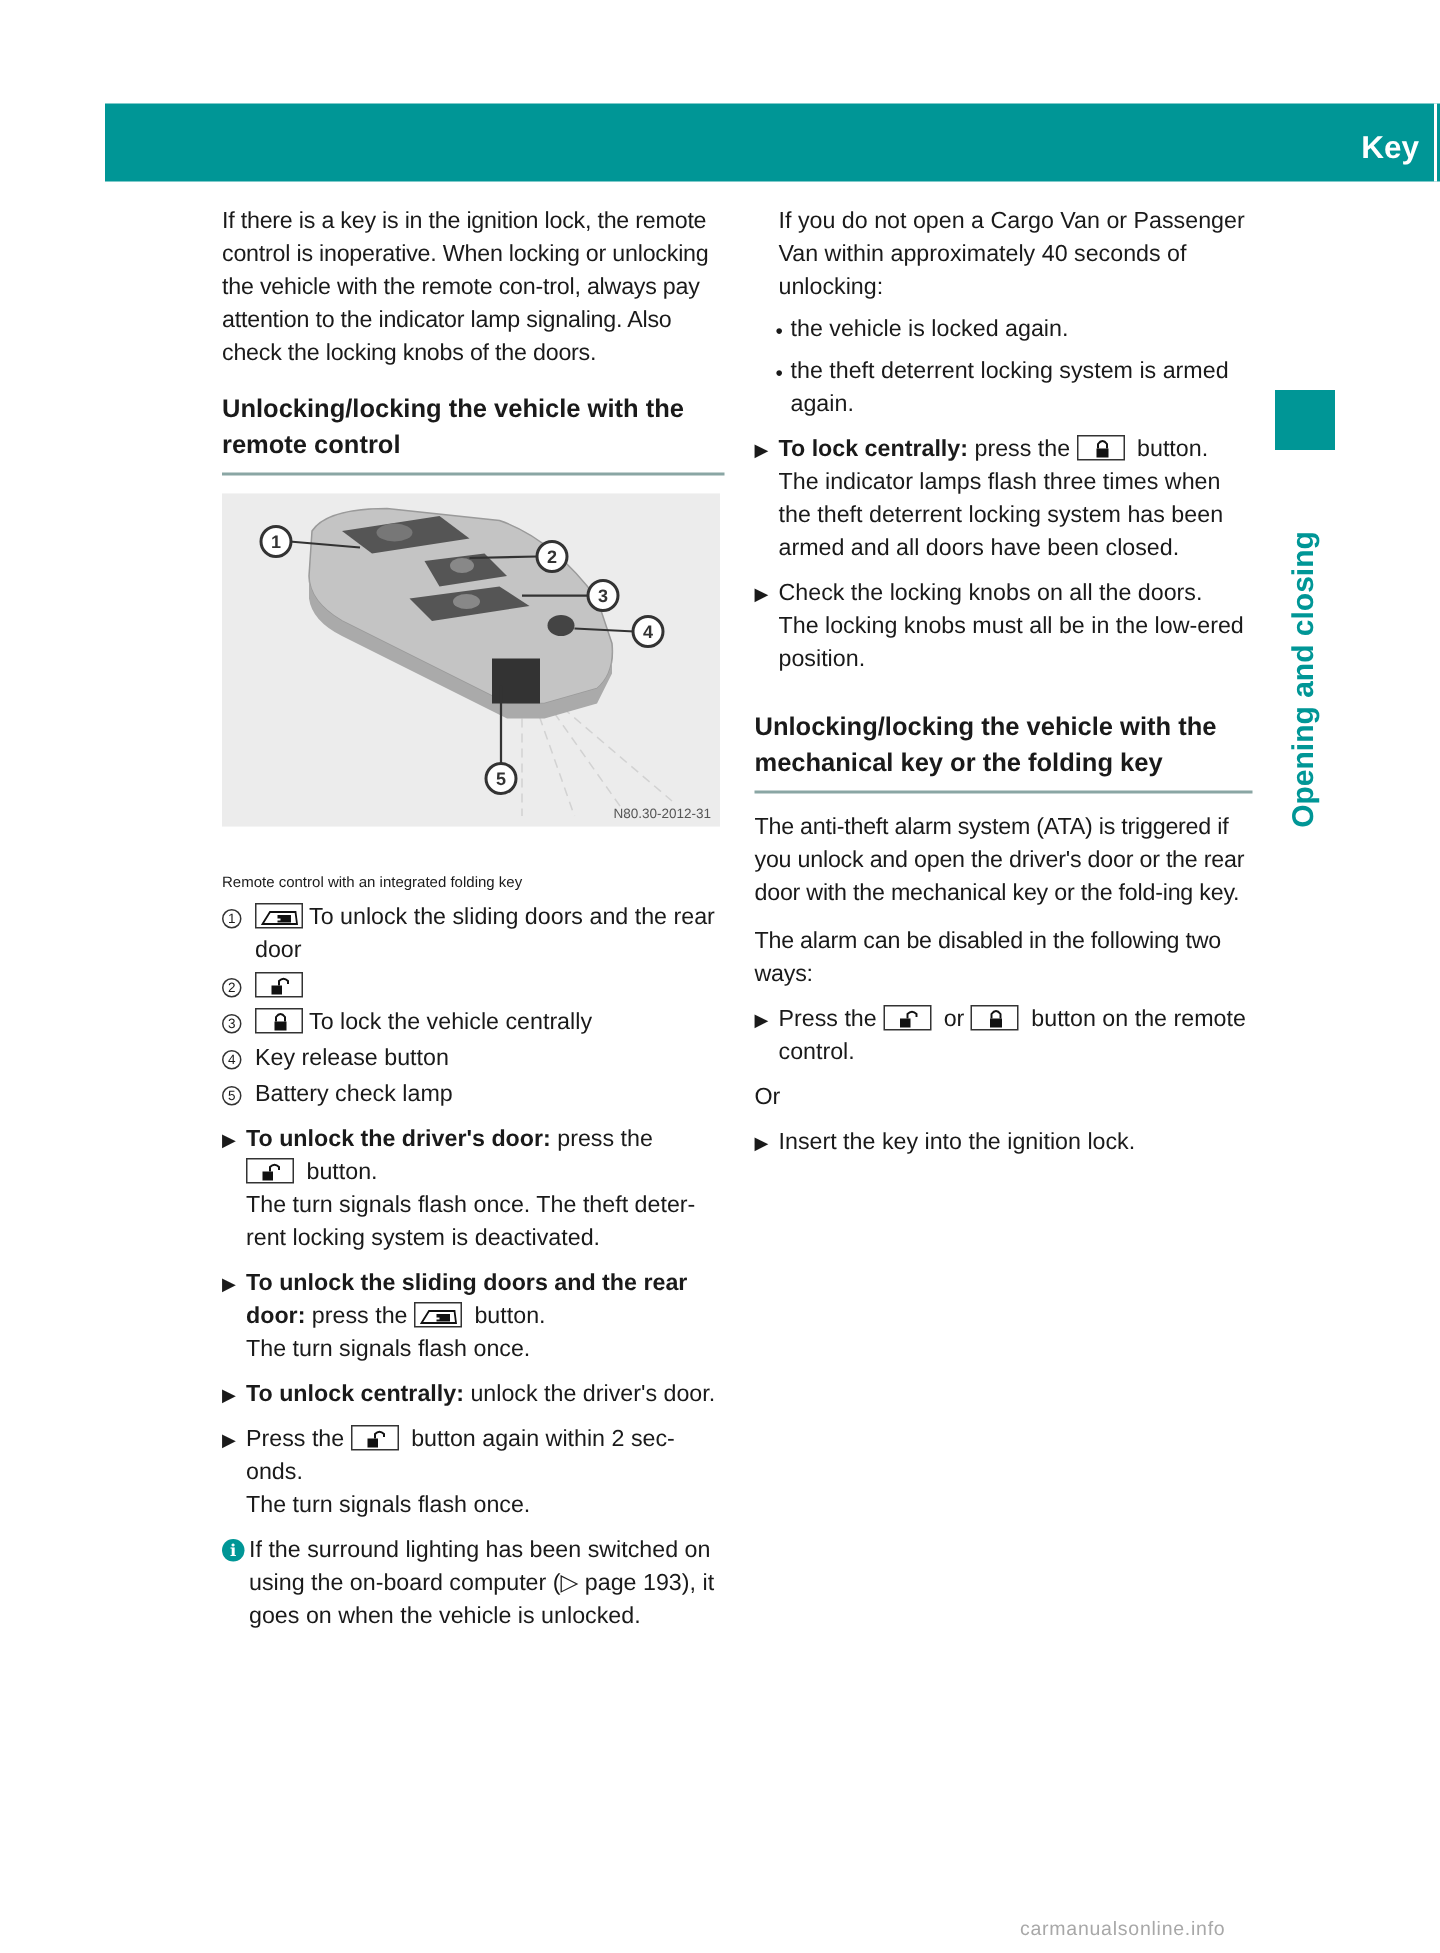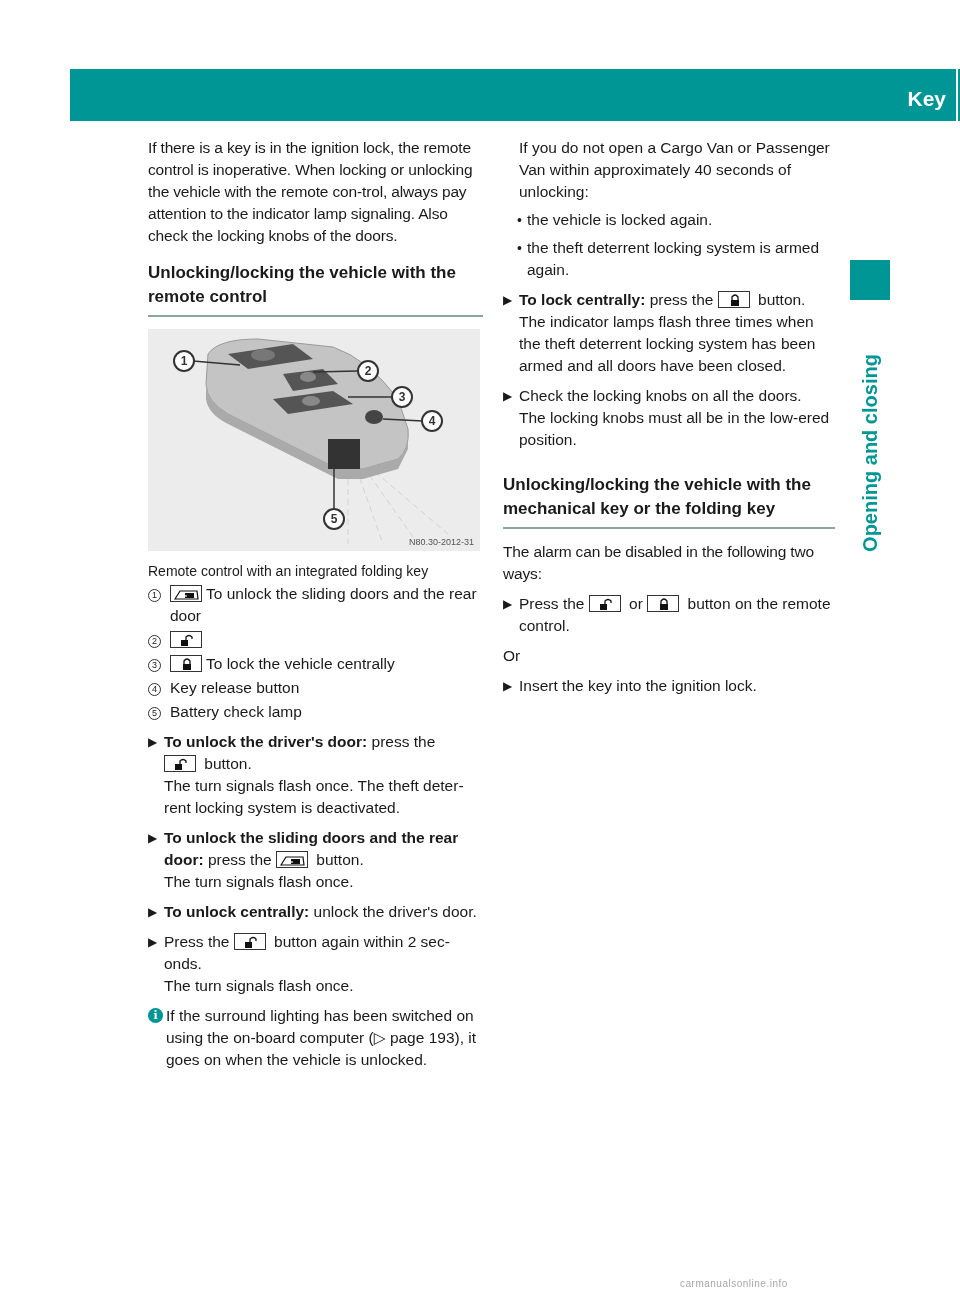--- a/index.html
+++ b/index.html
@@ -37,21 +37,21 @@
 
   p { margin: 0; }
   .para { margin-bottom: 10px; letter-spacing: -0.15px; }
   .h2 {
     font-size: 17px; font-weight: bold; line-height: 24px; margin-top: 14px;
     padding-bottom: 6px; border-bottom: 2px solid #8aa6a4; margin-bottom: 12px;
   }
   .figure {
     width: 332px; height: 222px; background: #ececec; position: relative; overflow: hidden;
   }
-  .caption { font-size: 14px; margin-top: 10px; line-height: 20px; }
+  .caption { font-size: 10px; margin-top: 28px; line-height: 20px; }
 
   .legend-item { display: flex; align-items: flex-start; line-height: 22px; margin-top: 2px; }
   .legend-num {
     flex: 0 0 22px; width: 14px; height: 14px; font-size: 11px; line-height: 22px;
   }
   .legend-num span {
     display: inline-block; width: 13px; height: 13px; border: 1px solid #333; border-radius: 50%;
     font-size: 9px; line-height: 11px; text-align: center; vertical-align: middle;
   }
   .legend-body { flex: 1; }
@@ -71,21 +71,21 @@
   .bullet-dot { flex: 0 0 10px; font-size: 14px; line-height: 22px; }
 
   .info { display: flex; margin-top: 8px; }
   .info-icon {
     flex: 0 0 15px; width: 15px; height: 15px; border-radius: 50%; background: #009696; color: #fff;
     font-size: 11px; font-weight: bold; text-align: center; line-height: 15px; margin-top: 3px; margin-right: 3px;
     font-family: "DejaVu Serif", serif;
   }
 
   .watermark {
-    position: absolute; left: 680px; top: 1278px; color: #a8a8a8; font-size: 10px; letter-spacing: 0.5px;
+    position: absolute; left: 680px; top: 1278px; color: #a8a8a8; font-size: 13px; letter-spacing: 0.5px;
   }
 </style>
 </head>
 <body>
 
 <div class="header-bar">
   <div class="header-title">Key</div>
   <div class="header-sep"></div>
   <div class="header-page">67</div>
 </div>
@@ -277,20 +277,21 @@
   <div class="step">
     <div class="step-arrow">▶</div>
     <div class="step-body">
       <span>Check the locking knobs on all the doors.</span><br>
       <span>The locking knobs must all be in the low-ered position.</span>
     </div>
   </div>
 
   <div class="h2" style="margin-top:22px;">Unlocking/locking the vehicle with the mechanical key or the folding key</div>
 
+  <p class="para">The anti-theft alarm system (ATA) is triggered if you unlock and open the driver's door or the rear door with the mechanical key or the fold-ing key.</p>
   <p class="para" style="margin-bottom:0;">The alarm can be disabled in the following two ways:</p>
 
   <div class="step">
     <div class="step-arrow">▶</div>
     <div class="step-body">
       <span>Press the</span>
       <span class="btnicon">
         <svg width="32" height="17" viewBox="0 0 32 17">
             <rect x="10" y="8" width="7" height="6" fill="#111"></rect>
             <path d="M15 8 L15 5 Q18 2 21 5 L21 7" fill="none" stroke="#111" stroke-width="1.3"></path>

